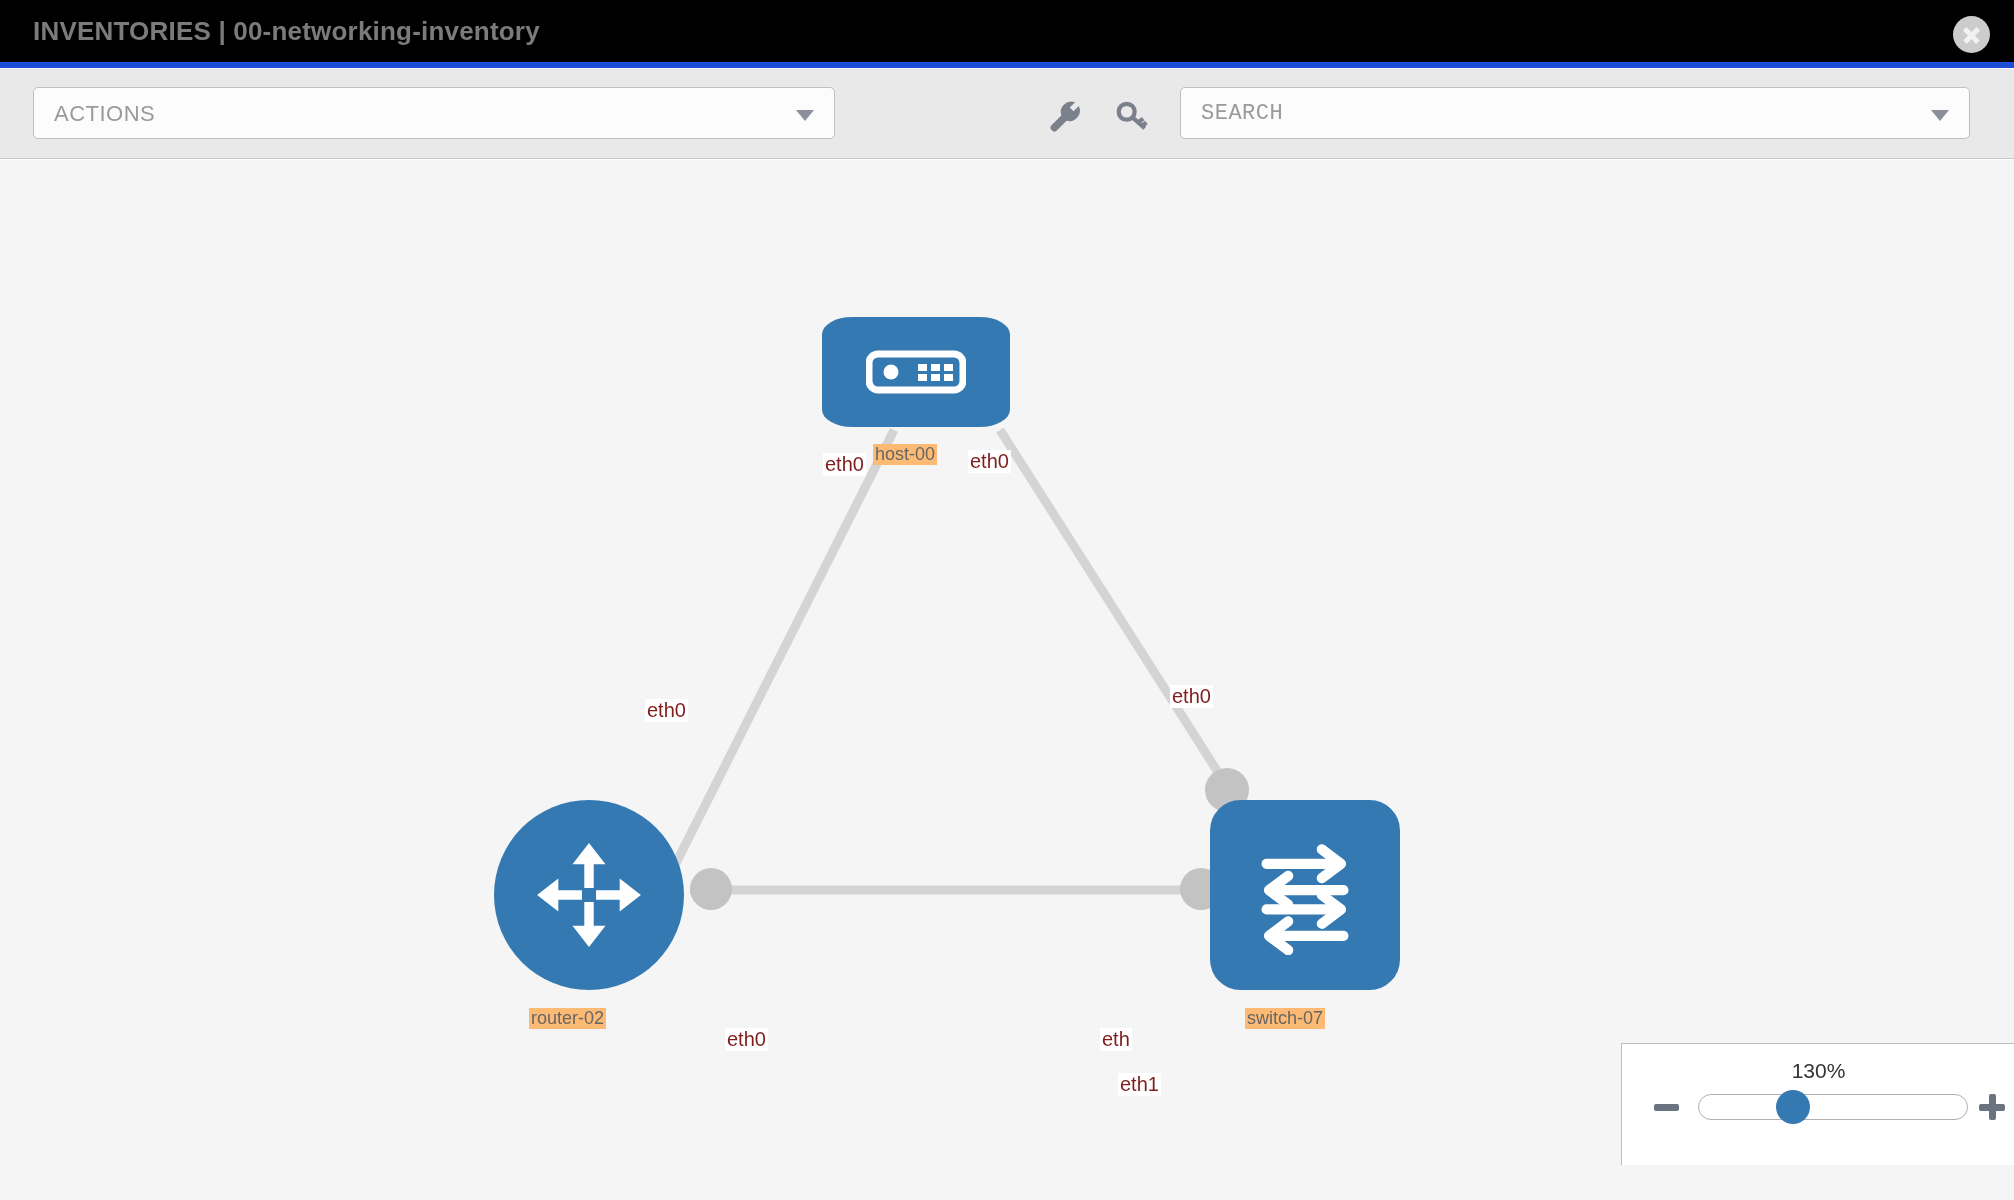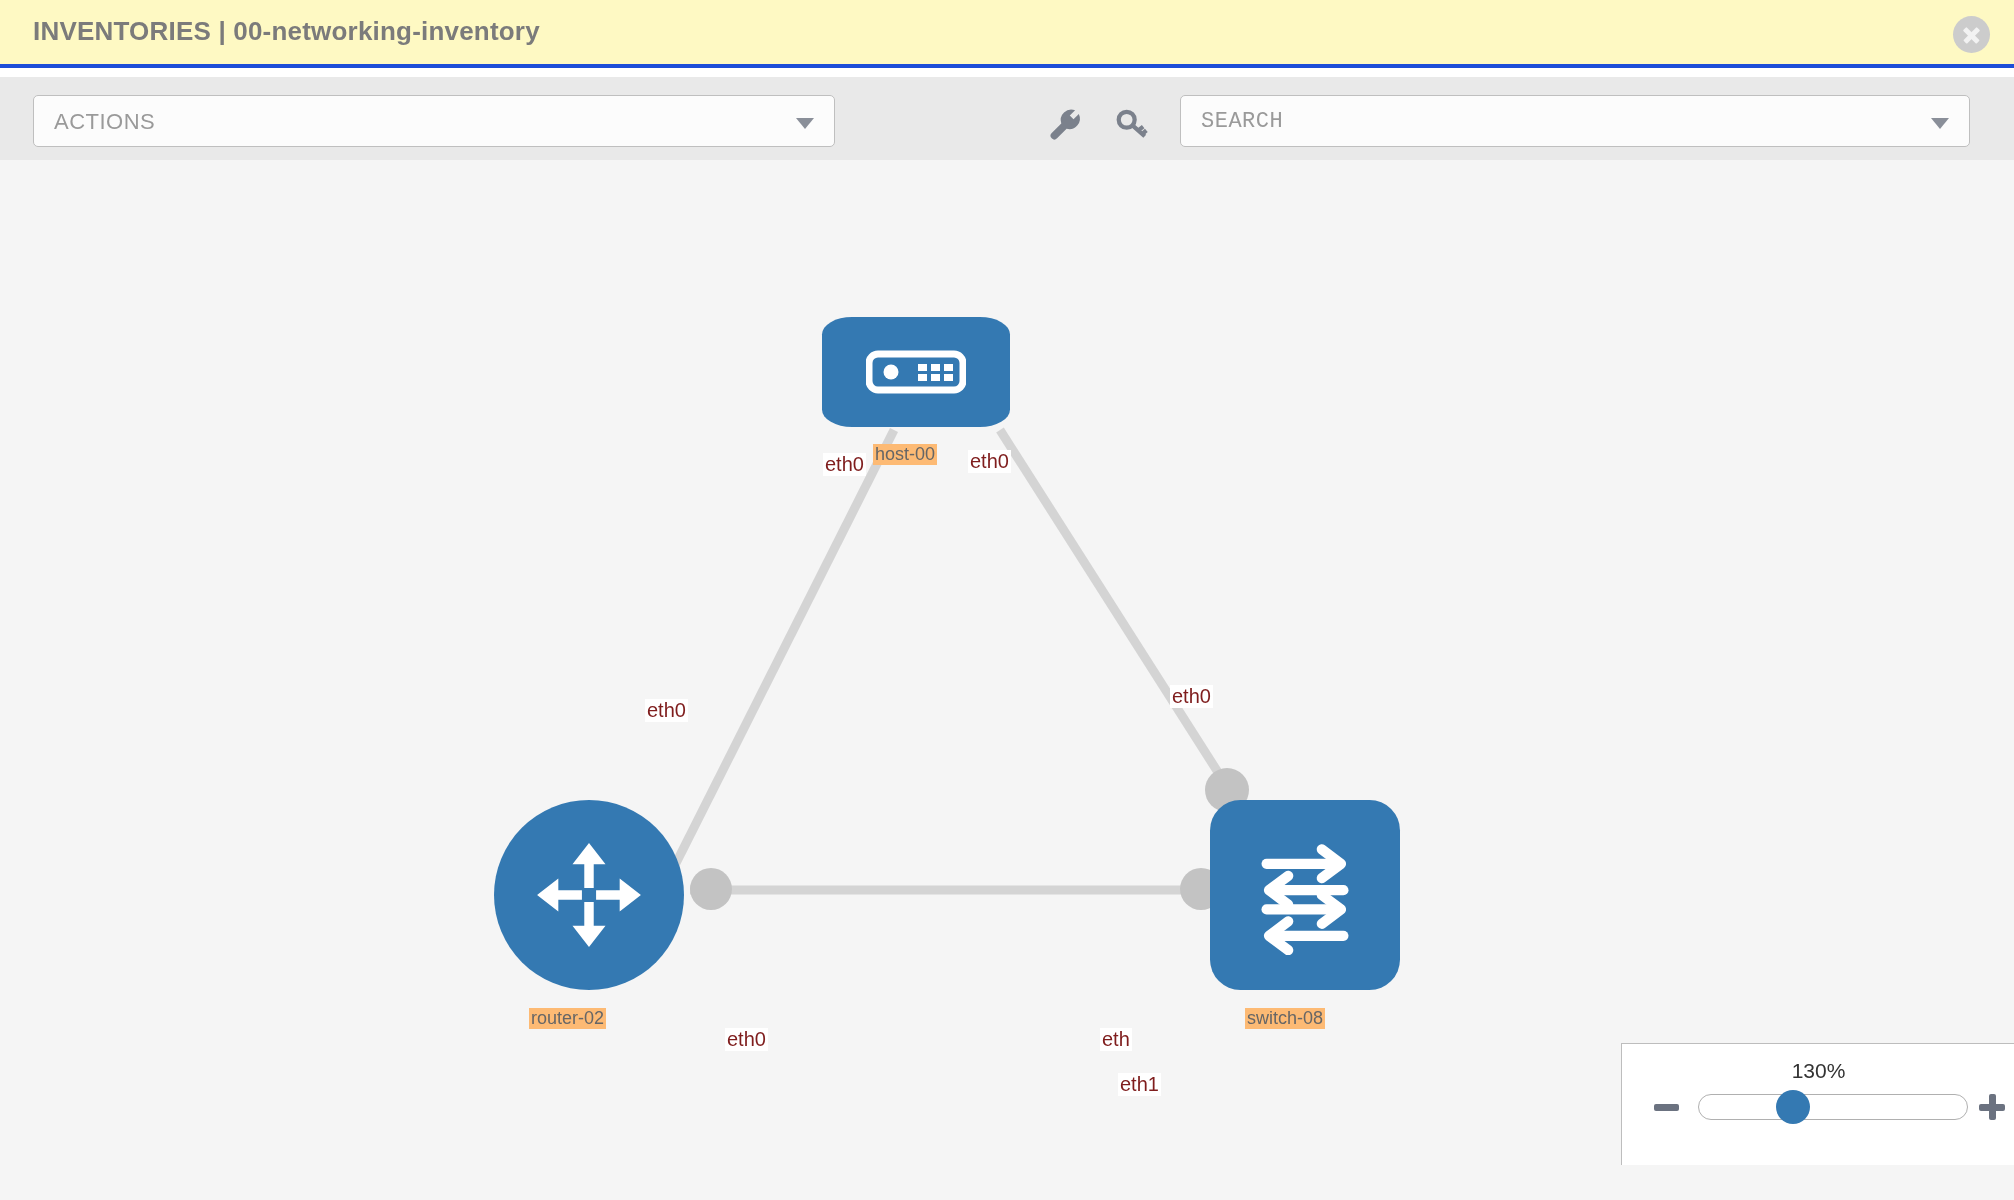--- a/index.html
+++ b/index.html
@@ -8,22 +8,22 @@
     overflow: hidden;
     font-family: "Liberation Sans", sans-serif;
     background: #ffffff;
   }
   #app { position: relative; width: 2014px; height: 1200px; }
 
   
   #header {
     position: absolute; left: 0; top: 0;
     width: 2014px; height: 68px;
-    background: #fef9c3;
-    border-bottom: 4px solid #1d4ed8;
+    background: #000000;
+    border-bottom: 6px solid #1d4ed8;
   }
   #page-title {
     position: absolute; left: 33px; top: 16px;
     font-size: 26px; font-weight: bold;
     color: #7b7b7b; letter-spacing: 0.2px;
     white-space: nowrap;
   }
   #close-btn {
     position: absolute; right: 24px; top: 16px;
     width: 37px; height: 37px; border-radius: 50%;
@@ -36,21 +36,20 @@
   }
   #close-btn::before { transform: rotate(45deg); }
   #close-btn::after  { transform: rotate(-45deg); }
 
   
   #toolbar {
     position: absolute; left: 0; top: 69px;
     width: 2014px; height: 90px;
     background: #e9e9e9;
     border-bottom: 1px solid #c6c6c6;
-    margin-top: 8px;
   }
   .field {
     position: absolute; top: 18px; height: 52px;
     background: #fcfcfc;
     border: 1px solid #bfbfbf;
     border-radius: 5px;
   }
   #actions-select { left: 33px; width: 802px; }
   #search-select  { left: 1180px; width: 790px; font-family: Liberation Mono, monospace; }
   .field-label {
@@ -234,21 +233,21 @@
               <path d="M64 12 L80 24 L64 36"></path>
             <path d="M82 46 L22 46"></path>
               <path d="M36 34 L20 46 L36 58"></path>
             <path d="M18 62 L78 62"></path>
               <path d="M64 50 L80 62 L64 74"></path>
             <path d="M82 84 L22 84"></path>
               <path d="M36 72 L20 84 L36 96"></path>
           </g>
         </svg>
       </div>
-      <div class="node-label" style="left:1245px; top:848px;">switch-08</div>
+      <div class="node-label" style="left:1245px; top:848px;">switch-07</div>
     </div>
 
     <div class="if-label" style="left:823px; top:293px;">eth0</div>
     <div class="if-label" style="left:968px; top:290px;">eth0</div>
     <div class="if-label" style="left:645px; top:539px;">eth0</div>
     <div class="if-label" style="left:1170px; top:525px;">eth0</div>
     <div class="if-label" style="left:725px; top:868px;">eth0</div>
     <div class="if-label" style="left:1100px; top:868px;">eth</div>
     <div class="if-label" style="left:1118px; top:913px;">eth1</div>
   </div>

